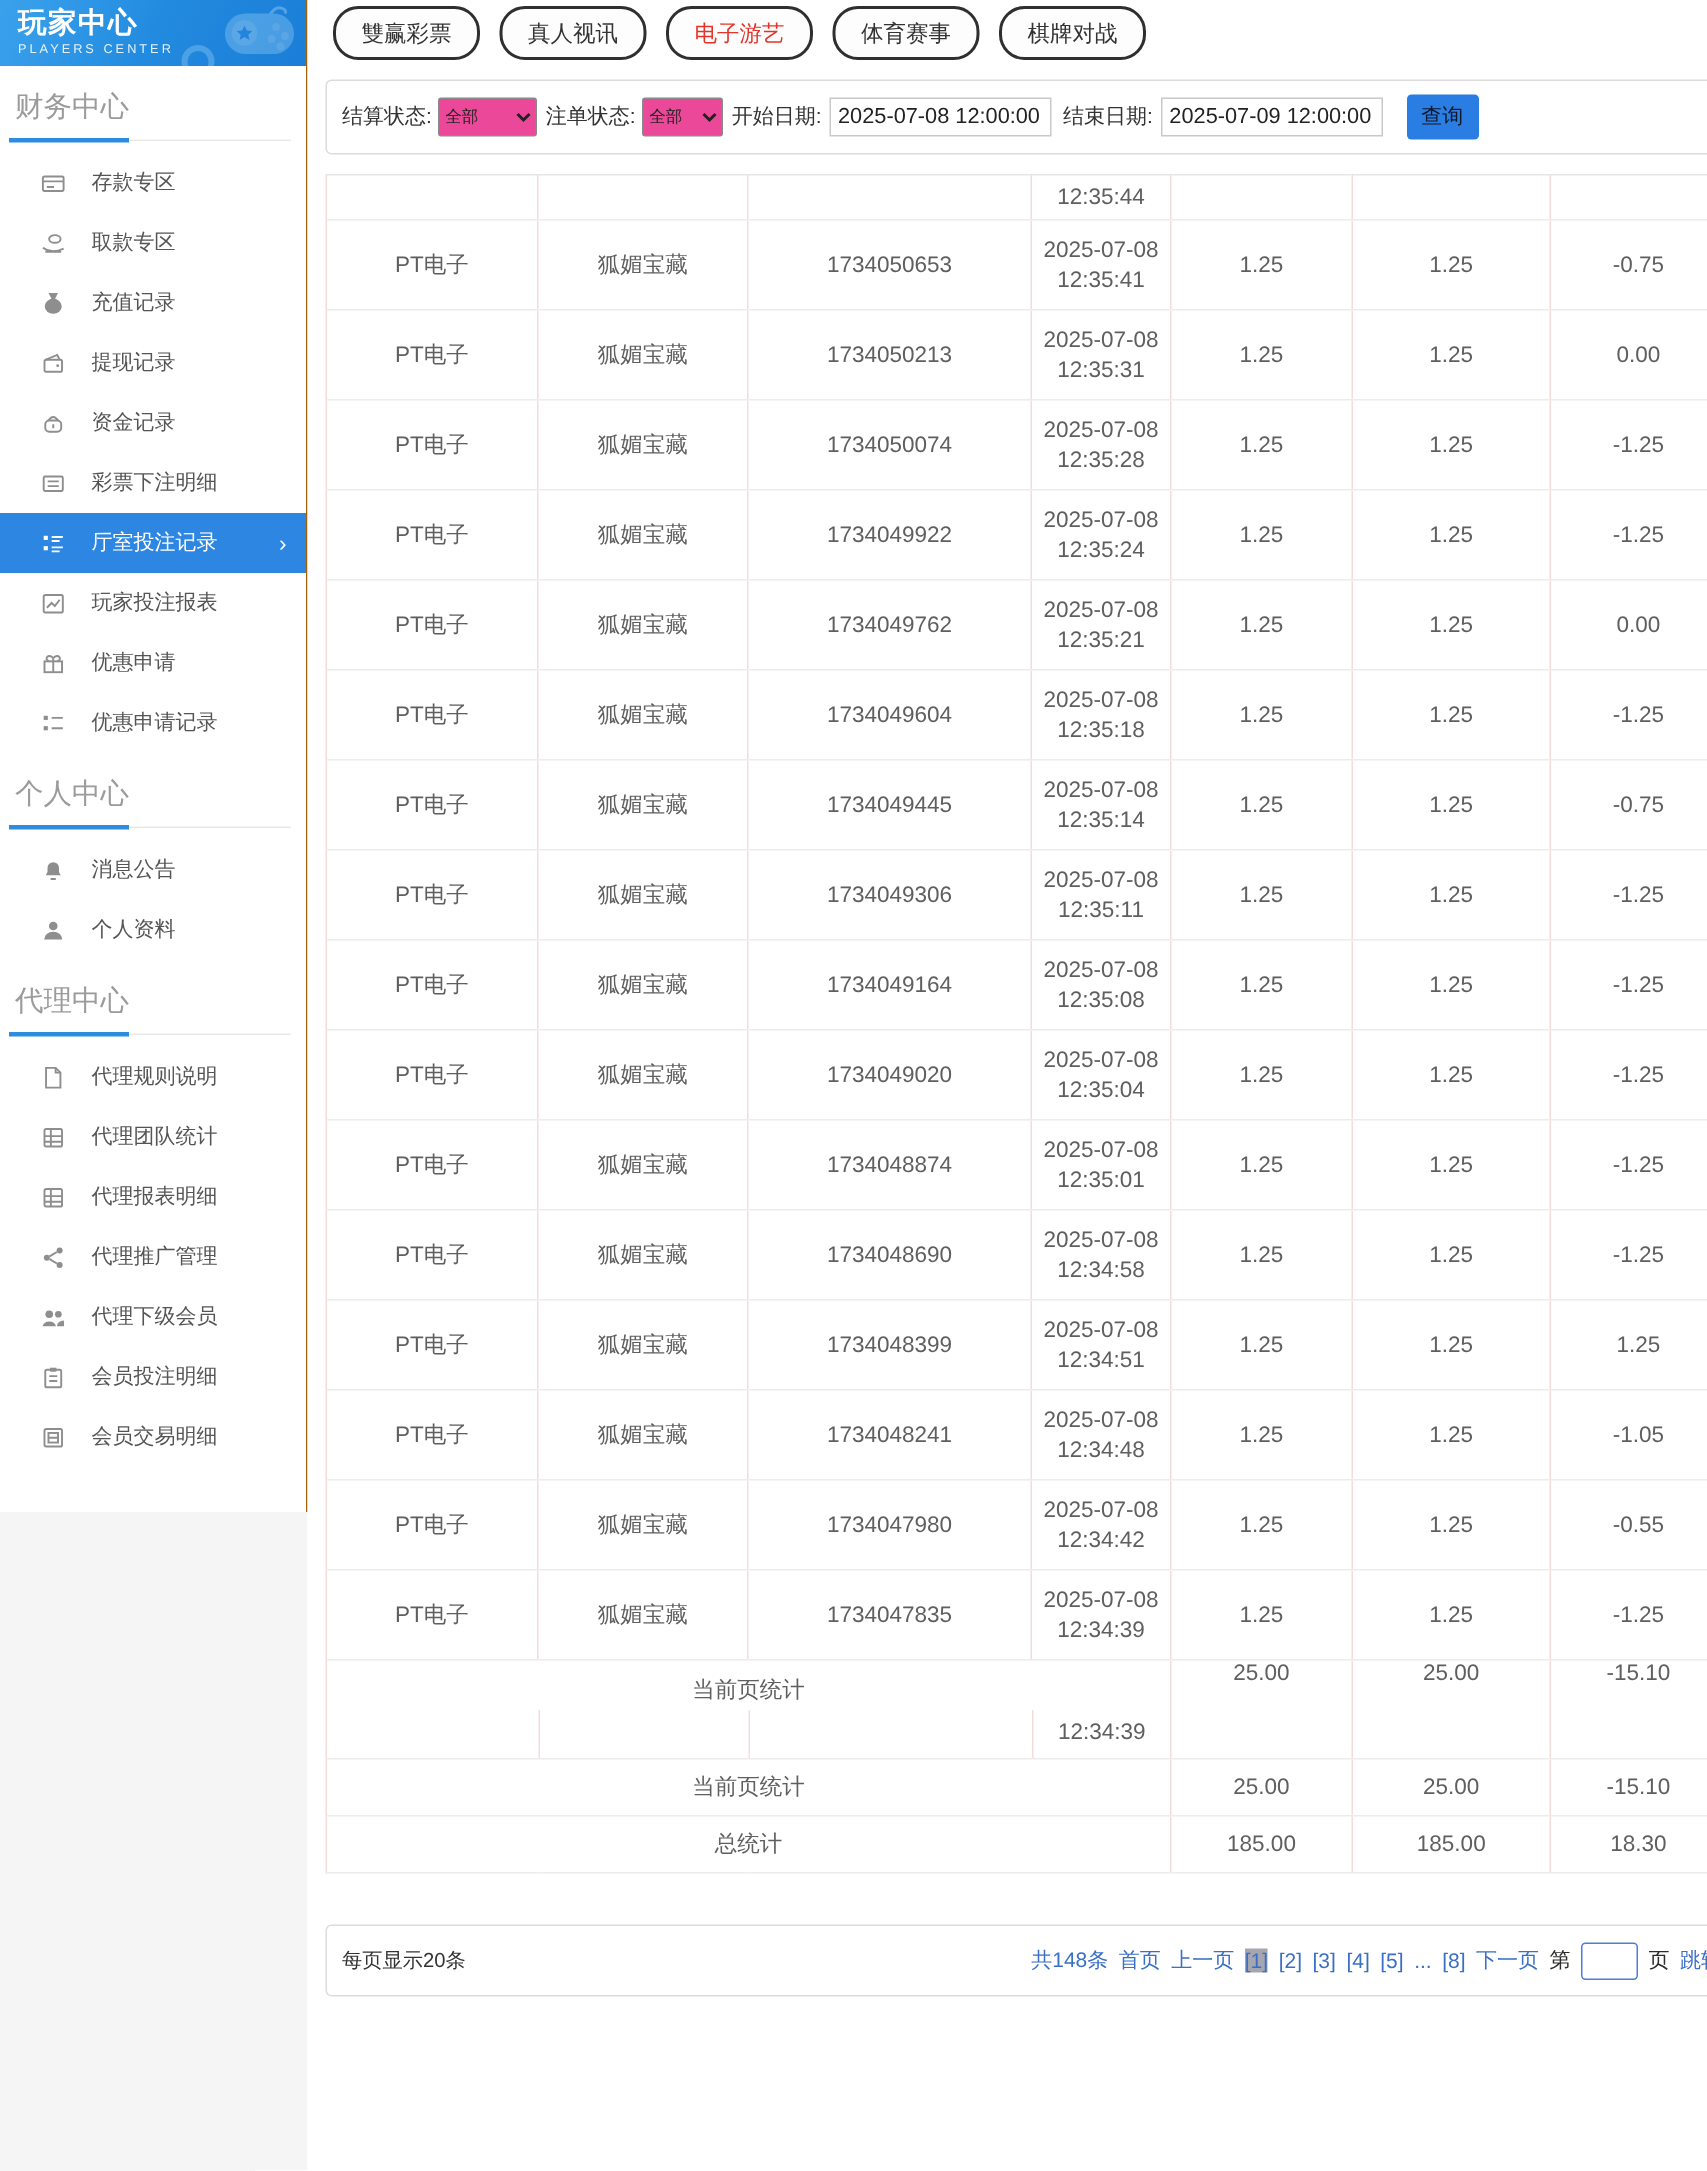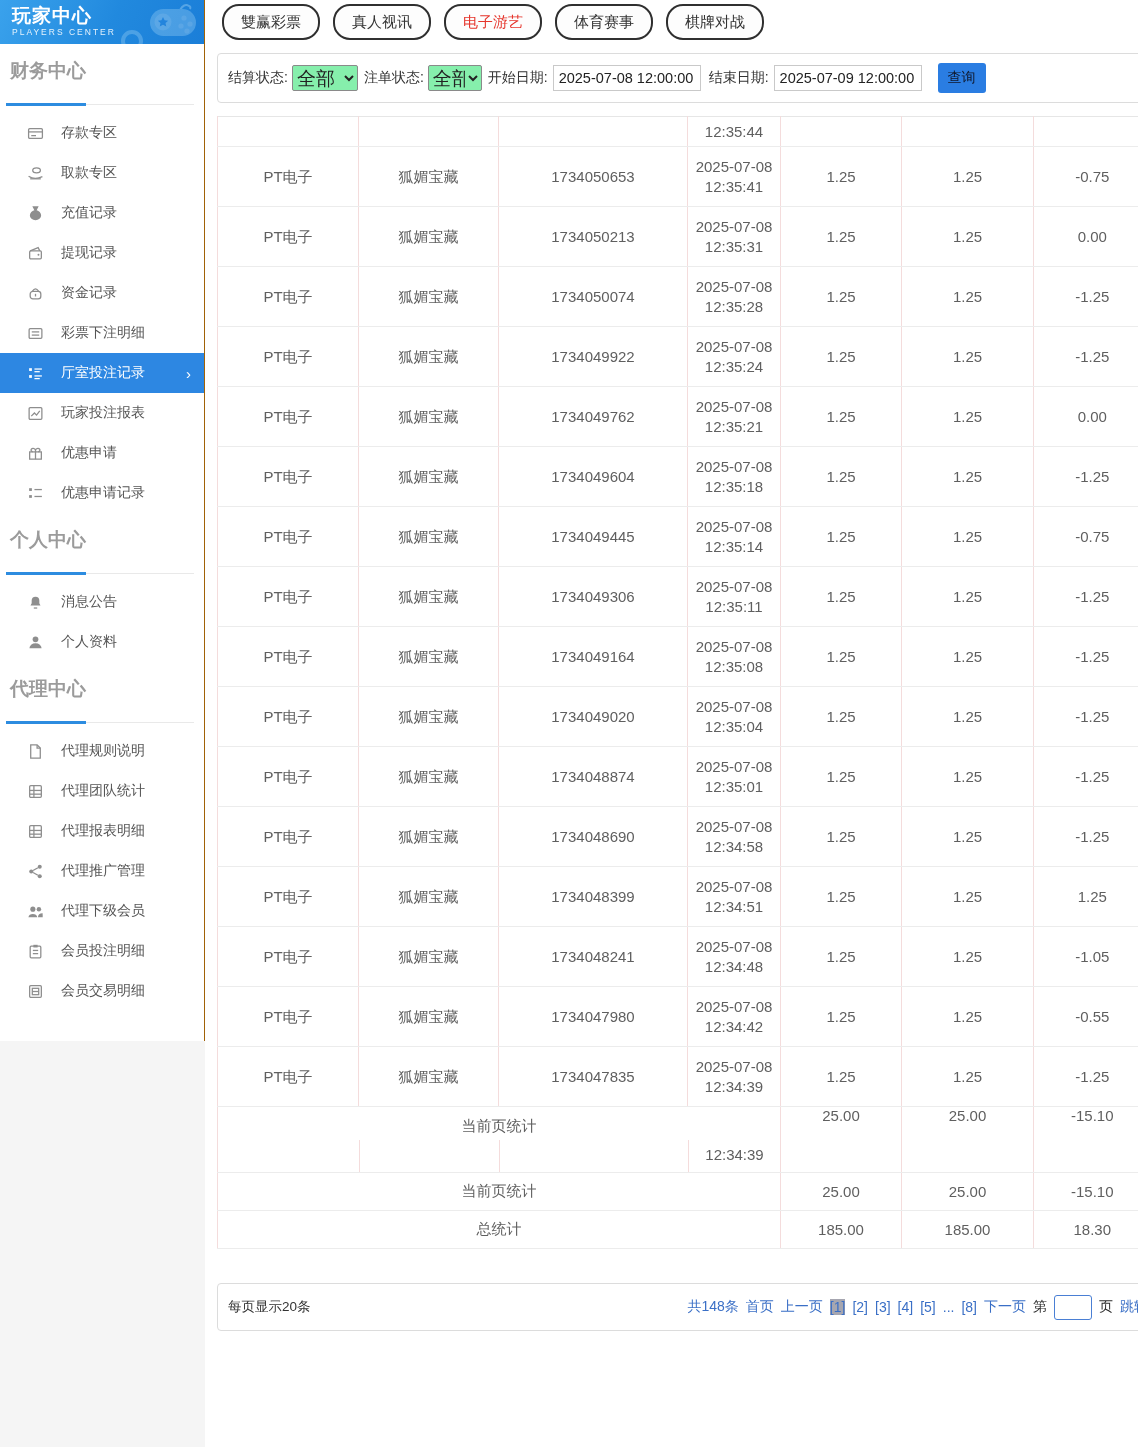--- a/index.html
+++ b/index.html
@@ -9,43 +9,43 @@
     background:#ffffff; font-family:"Liberation Sans","DejaVu Sans",sans-serif;
   }
   
   .sidebar { position:absolute; left:0; top:0; width:205px; height:1447px; background:#f5f5f5; }
   .menu-panel { background:#fff; border-right:1px solid #a16207; width:205px; padding-bottom:30px; }
   .logo { height:44px; background:linear-gradient(115deg,#3aa2ec 0%,#2189de 55%,#1b7ed8 100%);
           position:relative; overflow:hidden; padding:5px 0 0 12px; }
   .logo-title { color:#fff; font-size:19px; font-weight:bold; letter-spacing:1px; line-height:21px; }
   .logo-sub { color:rgba(255,255,255,.88); font-size:8.5px; letter-spacing:2px; margin-top:1px; }
   .logo .pad { position:absolute; right:2px; top:0; }
-  .sec-h { margin:14px 10px 0 10px; padding-bottom:20px; font-size:19px; color:#9b9b9b;
-           border-bottom:1px solid #e9e9e9; position:relative;font-weight:bold; }
+  .sec-h { margin:14px 10px 0 10px; padding-bottom:9px; font-size:19px; color:#9b9b9b;
+           border-bottom:1px solid #e9e9e9; position:relative; }
   .sec-h::after { content:""; position:absolute; left:-4px; bottom:-2px; width:80px; height:3px; background:#2d8ce0; }
   .menu-list { margin-top:8px; }
   .mi { display:flex; align-items:center; height:40px; padding-left:27px; color:#555;
         font-size:14px; cursor:pointer; position:relative; }
   .mi .ic { width:17px; height:17px; margin-right:17px; color:#8e8e8e; flex:0 0 17px; }
   .mi .ic svg { display:block; }
   .mi.active { background:#2d87e2; color:#fff;align-items:center; }
   .mi.active .ic { color:#fff; }
   .mi .chev { position:absolute; right:13px; color:#fff; font-size:15px; line-height:1; }
   
   .main { position:absolute; left:205px; top:0; width:980px; height:1447px; background:#fff; }
   .tabs { position:absolute; left:17px; top:4px; display:flex; gap:13px; }
   .tab { min-width:98px; height:22px; border:2px solid #2f2f2f; border-radius:17px; background:#fdfdfd;
          display:flex; align-items:center; justify-content:center; font-size:15px; color:#333;
          cursor:pointer; padding:16px 14px; white-space:nowrap; }
   .tab.active { color:#e5342b; }
   .filter-box { position:absolute; left:12px; top:53px; width:968px; height:50px;
                 border:1px solid #dcdcdc; border-radius:4px; display:flex; align-items:center;
                 padding-left:10px; font-size:14px; color:#333; }
-  .filter-box select { height:26px; border:1px solid #8a8a8a; border-radius:2px; background:#86efac;
-                       font-size:19px; margin:0 6px 0 4px; color:#222; }
+  .filter-box select { height:26px; border:1px solid #8a8a8a; border-radius:2px; background:#ec4899;
+                       font-size:11px; margin:0 6px 0 4px; color:#222; }
   .sel-settle { width:66px; } .sel-order { width:54px; }
   .filter-box input.date { width:148px; height:26px; border:1px solid #c9c9c9; font-size:14.5px;
                            color:#222; padding:0 5px; margin:0 8px 0 5px; }
   .btn-query { width:48px; height:30px; background:#2a7de2; color:#0f172a; border:none; border-radius:3px;
                font-size:14px; margin-left:8px; cursor:pointer; }
   
   .table-wrap { position:absolute; left:12px; top:116px; }
   table.rec { border-collapse:collapse; table-layout:fixed; width:933px; font-size:15px; color:#5f5f5f;
               border-top:1px solid #e6e6e6; }
   table.rec td { border-left:1px solid #f4dcdc; border-bottom:1px solid #ececec; text-align:center;

